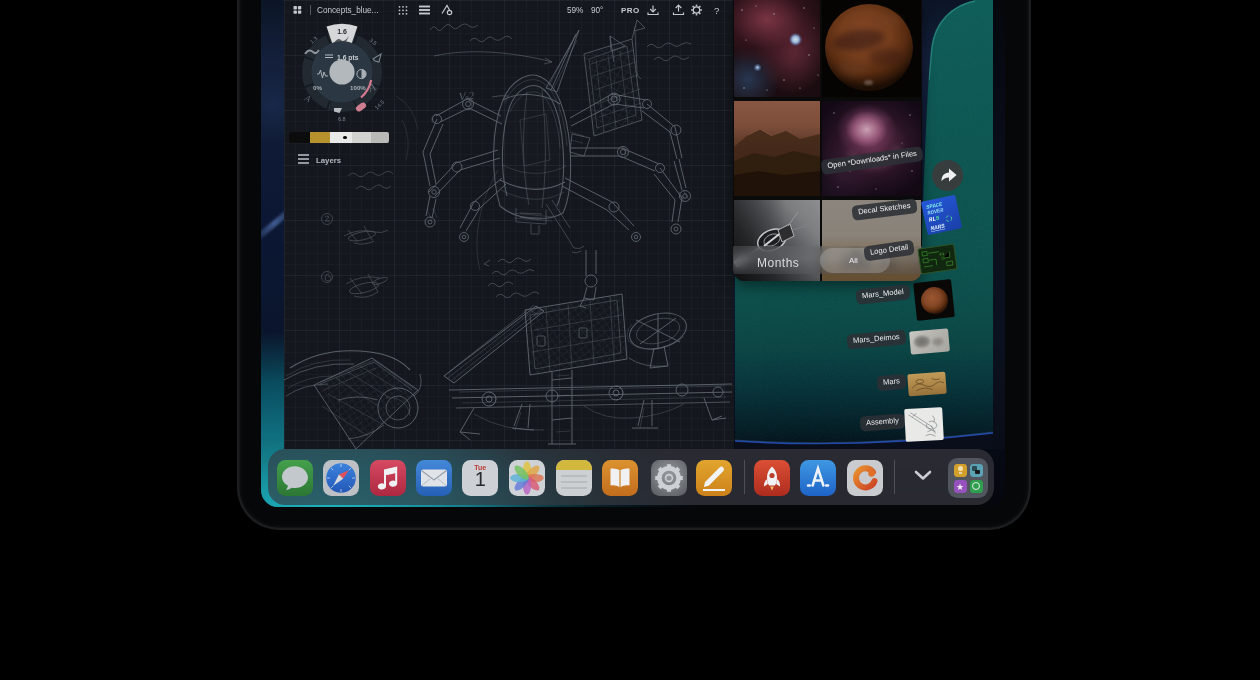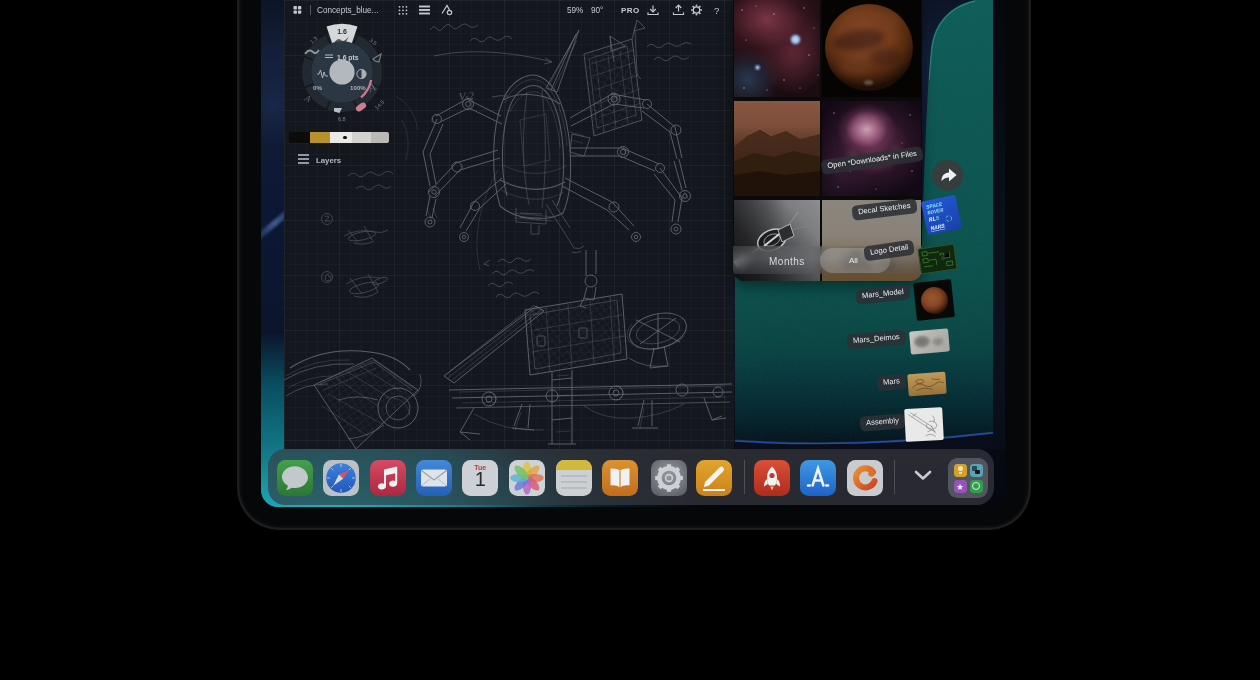--- a/index.html
+++ b/index.html
@@ -539,21 +539,21 @@
             </g>
         </svg>
       </div>
       <div class="abs" style="left:0;top:0;width:189px;height:281px;background:rgba(5,5,8,0.10);"></div>
 
       <div class="abs" style="left:0;top:246px;width:189px;height:28px;
            background:linear-gradient(180deg,rgba(108,110,115,0.34),rgba(118,120,126,0.46) 45%,rgba(92,94,100,0.32));
            backdrop-filter:blur(5px);"></div>
       <div class="abs" style="left:87px;top:248px;width:70px;height:25px;border-radius:13px;
            background:rgba(205,207,212,0.28);"></div>
-      <div class="abs" style="left:36px;top:256px;color:#d8dade;font-size:10px;letter-spacing:0.5px;">Months</div>
+      <div class="abs" style="left:24px;top:256px;color:#d8dade;font-size:12px;letter-spacing:0.5px;">Months</div>
       <div class="abs" style="left:116px;top:256px;color:#e8eaec;font-size:8px;">All</div>
     </div>
 
     <div class="abs" style="left:671px;top:159.5px;width:31px;height:31px;border-radius:50%;background:#373d3d;">
       <svg width="31" height="31">
           <path d="M9.5 21 C9.5 15.5 12.5 12.9 17 12.5 L17 8.6 L24.6 15.1 L17 21.6 L17 17.6 C13.6 17.8 11.2 19.2 9.5 21 Z" fill="#eef0f2"></path>
         </svg>
     </div>
 
     <div class="lbl" style="left:560px;top:153px;transform:rotate(-8deg);">Open *Downloads* in Files</div>

